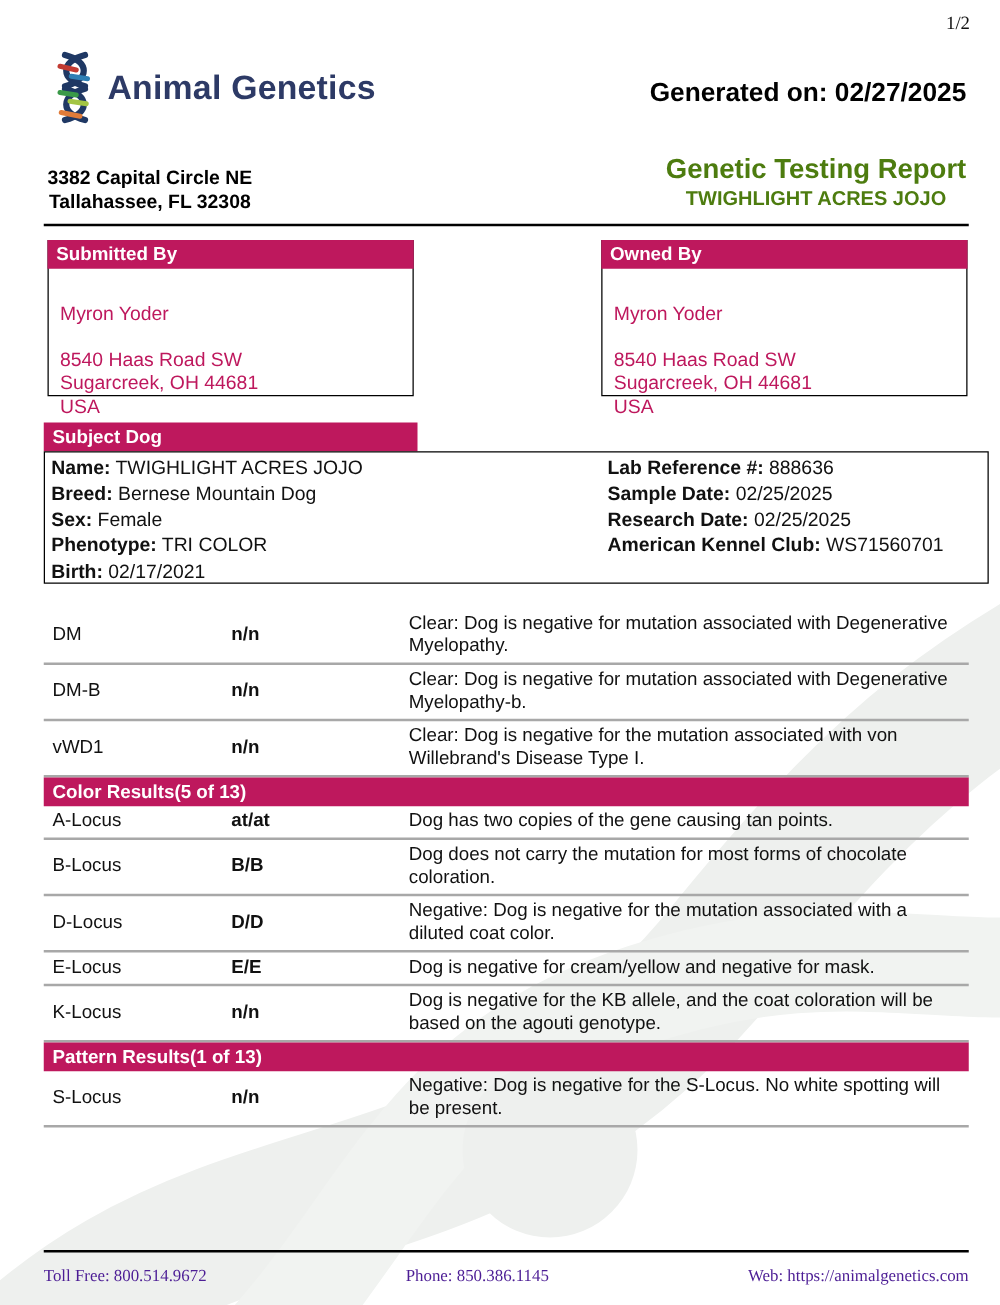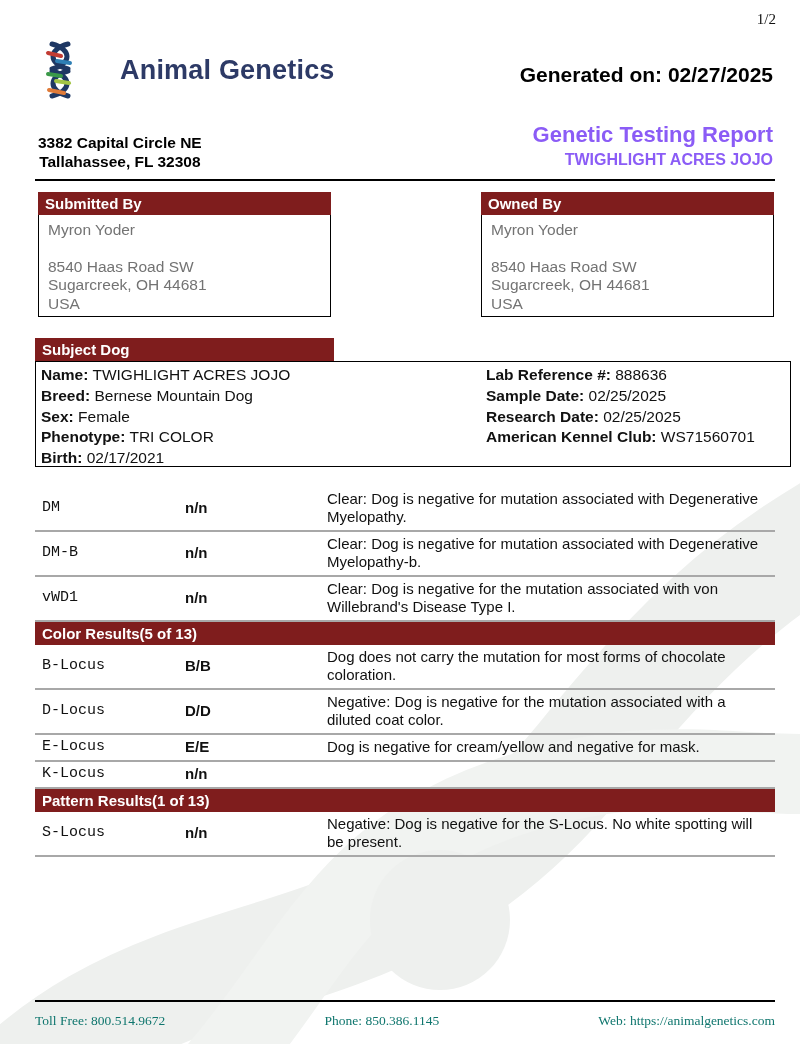--- a/index.html
+++ b/index.html
@@ -22,21 +22,21 @@
     height: 780px;
     pointer-events: none;
   }
   
   .logo-wrap {
     position: absolute;
     left: 36px;
     top: 40px;
     display: flex;
     align-items: center;
-    gap: 34px;
+    gap: 0;
   }
   .brand-name {
     font-size: 27px;
     font-weight: bold;
     color: #2d3a66;
     letter-spacing: 0.2px;
   }
   .page-number {
     position: absolute;
     top: 11px;
@@ -60,38 +60,38 @@
     font-size: 15.5px;
     font-weight: bold;
     line-height: 19px;
     color: #000;
     text-align: center;
   }
   .title-block {
     position: absolute;
     right: 27px;
     top: 122px;
-    text-align: right;
-    color: #8b5cf6;
+    text-align: center;
+    color: #4d7c0f;
     margin-left: 31px;
   }
   .report-title { font-size: 22px; font-weight: bold; line-height: 25px; }
   .report-subject { font-size: 16px; font-weight: bold; line-height: 20px; margin-top: 3px; }
   .rule {
     position: absolute;
     left: 35px;
     width: 740px;
     height: 2px;
     background: #000;
   }
   .rule-top { top: 179px; }
   .rule-bottom { top: 1000px; }
   
   .bar {
-    background: #7f1d1d;
+    background: #be185d;
     color: #ffffff;
     font-size: 15px;
     font-weight: bold;
     line-height: 23px;
     height: 23px;
     padding-left: 7px;
   }
   
   .party-box {
     position: absolute;
@@ -101,21 +101,22 @@
     border: 1px solid #000;
     background: transparent;
   }
   .party-box .bar { margin: -1px -1px 0 -1px; height: 23px; }
   .party-left  { left: 38px; }
   .party-right { left: 481px; }
   .party-content {
     padding: 6px 10px 0 9px;
     font-size: 15.5px;
     line-height: 18.5px;
-    color: #737373;
+    color: #be185d;
+    margin-top: 22px;
   }
   .party-name { margin-bottom: 18px; }
   
   .subject-bar {
     position: absolute;
     left: 35px;
     top: 338px;
     width: 299px;
   }
   .subject-box {
@@ -142,34 +143,34 @@
   }
   .result-row {
     display: flex;
     align-items: center;
     border-bottom: 2px solid #a8a8a8;
     padding: 3px 0 4px 0;
     font-size: 15px;
     line-height: 18px;
     min-height: 26px;
   }
-  .c-locus { width: 150px; padding-left: 7px; font-family: Liberation Mono, monospace; }
+  .c-locus { width: 150px; padding-left: 7px; }
   .c-geno  { width: 142px; font-weight: bold; }
   .c-desc  { flex: 1; padding-right: 2px; }
   
   .footer {
     position: absolute;
     left: 35px;
     top: 1013px;
     width: 740px;
     display: flex;
     justify-content: space-between;
     font-family: "Liberation Serif", serif;
     font-size: 13.5px;
-    color: #0f766e;
+    color: #4c1d95;
   }
 </style>
 </head>
 <body>
 
 <div class="page">
 
   <svg class="watermark" viewBox="0 0 1100 780" fill="none">
     <path d="M 60 840 C 260 560, 480 700, 700 430 C 830 270, 900 220, 1060 140" stroke="#eef0ee" stroke-width="110" stroke-linecap="round"></path>
     <path d="M 250 820 C 420 700, 420 540, 620 470 C 820 400, 900 480, 1060 420" stroke="#f1f3f1" stroke-width="80" stroke-linecap="round"></path>
@@ -256,37 +257,43 @@
       <div class="c-desc">Clear: Dog is negative for mutation associated with Degenerative Myelopathy-b.</div>
     </div>
     <div class="result-row">
       <div class="c-locus">vWD1</div>
       <div class="c-geno">n/n</div>
       <div class="c-desc">Clear: Dog is negative for the mutation associated with von Willebrand's Disease Type I.</div>
     </div>
 
     <div class="bar">Color Results(5 of 13)</div>
     <div class="result-row">
+      <div class="c-locus">A-Locus</div>
+      <div class="c-geno">at/at</div>
+      <div class="c-desc">Dog has two copies of the gene causing tan points.</div>
+    </div>
+    <div class="result-row">
       <div class="c-locus">B-Locus</div>
       <div class="c-geno">B/B</div>
       <div class="c-desc">Dog does not carry the mutation for most forms of chocolate coloration.</div>
     </div>
     <div class="result-row">
       <div class="c-locus">D-Locus</div>
       <div class="c-geno">D/D</div>
       <div class="c-desc">Negative: Dog is negative for the mutation associated with a diluted coat color.</div>
     </div>
     <div class="result-row">
       <div class="c-locus">E-Locus</div>
       <div class="c-geno">E/E</div>
       <div class="c-desc">Dog is negative for cream/yellow and negative for mask.</div>
     </div>
     <div class="result-row">
       <div class="c-locus">K-Locus</div>
       <div class="c-geno">n/n</div>
+      <div class="c-desc">Dog is negative for the KB allele, and the coat coloration will be based on the agouti genotype.</div>
     </div>
 
     <div class="bar">Pattern Results(1 of 13)</div>
     <div class="result-row">
       <div class="c-locus">S-Locus</div>
       <div class="c-geno">n/n</div>
       <div class="c-desc">Negative: Dog is negative for the S-Locus. No white spotting will be present.</div>
     </div>
 
   </div>

